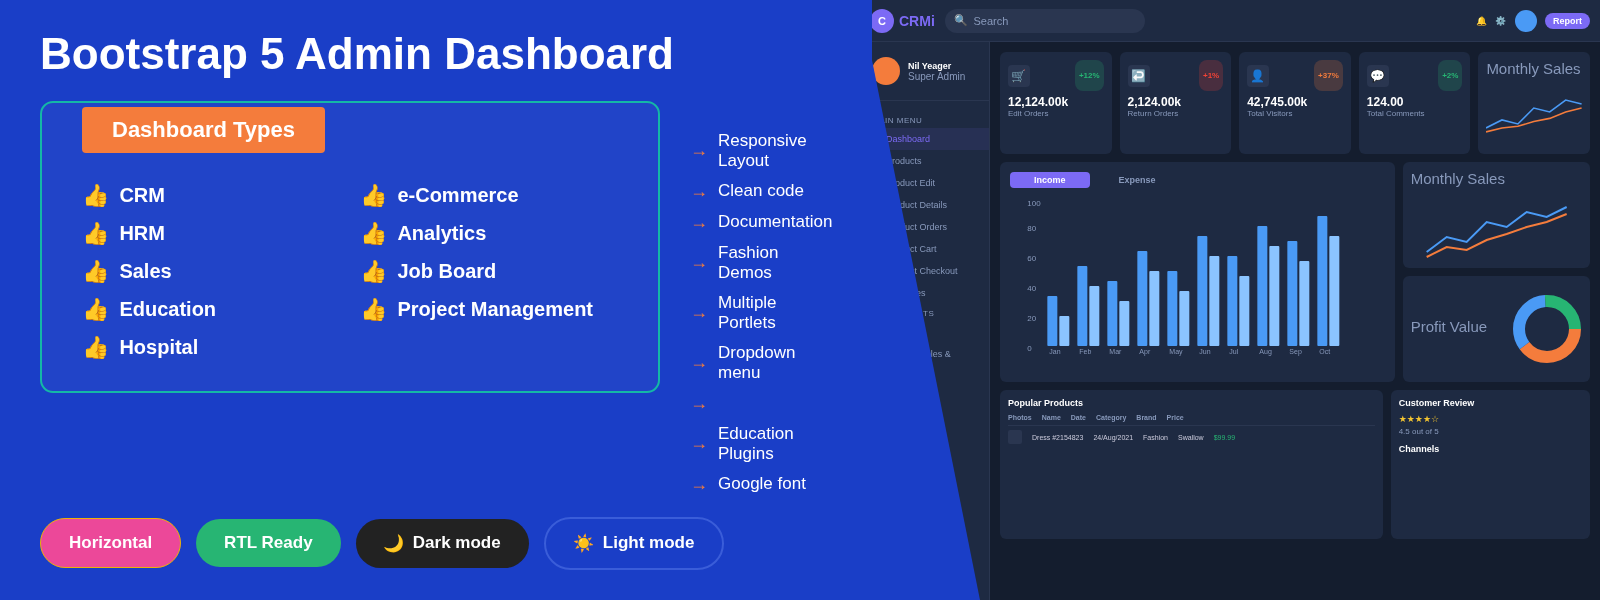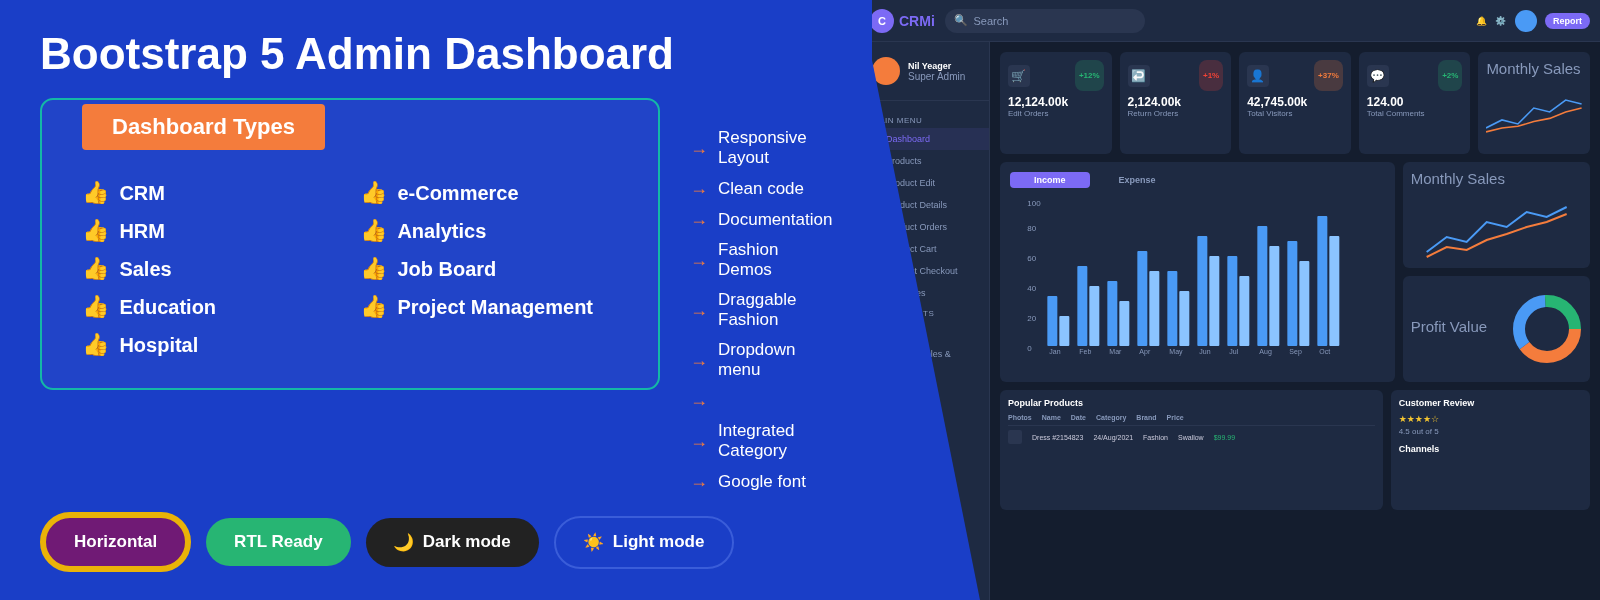--- a/index.html
+++ b/index.html
@@ -117,23 +117,23 @@
       font-size: 17px;
       font-weight: 600;
       cursor: pointer;
       border: none;
       display: flex;
       align-items: center;
       gap: 8px;
     }
 
     .btn-horizontal {
-      background: #701a75;
-      color: #fff;
-      border: 6px solid #eab308;
+      background: #ec4899;
+      color: #fff;
+      border: 1px solid #eab308;
     }
 
     .btn-rtl {
       background: #27b573;
       color: #fff;
     }
 
     .btn-dark {
       background: #222;
       color: #fff;
@@ -454,21 +454,21 @@
       font-size: 15px;
       color: #8899bb;
       margin-bottom: 5px;
     }
 
     
     .db-bottom-row {
       display: flex;
       gap: 8px;
       margin-top: 8px;
-      height: 120px;
+      height: 149px;
     }
 
     .db-table-card {
       flex: 2;
       background: #1e2a42;
       border-radius: 6px;
       padding: 8px;
       overflow: hidden;
     }
 
@@ -591,32 +591,32 @@
       <div class="feature-item">
         <span class="arrow-icon">→</span>
         <span>Documentation</span>
       </div>
       <div class="feature-item">
         <span class="arrow-icon">→</span>
         <span>Fashion Demos</span>
       </div>
       <div class="feature-item">
         <span class="arrow-icon">→</span>
-        <span>Draggable Fashion</span>
+        <span>Multiple Portlets</span>
       </div>
       <div class="feature-item">
         <span class="arrow-icon">→</span>
         <span>Dropdown menu</span>
       </div>
       <div class="feature-item">
         <span class="arrow-icon">→</span>
       </div>
       <div class="feature-item">
         <span class="arrow-icon">→</span>
-        <span>Integrated Category</span>
+        <span>Education Plugins</span>
       </div>
       <div class="feature-item">
         <span class="arrow-icon">→</span>
         <span>Google font</span>
       </div>
     </div>
   </div>
 
   <div class="bottom-buttons">
     <button class="btn btn-horizontal">Horizontal</button>

